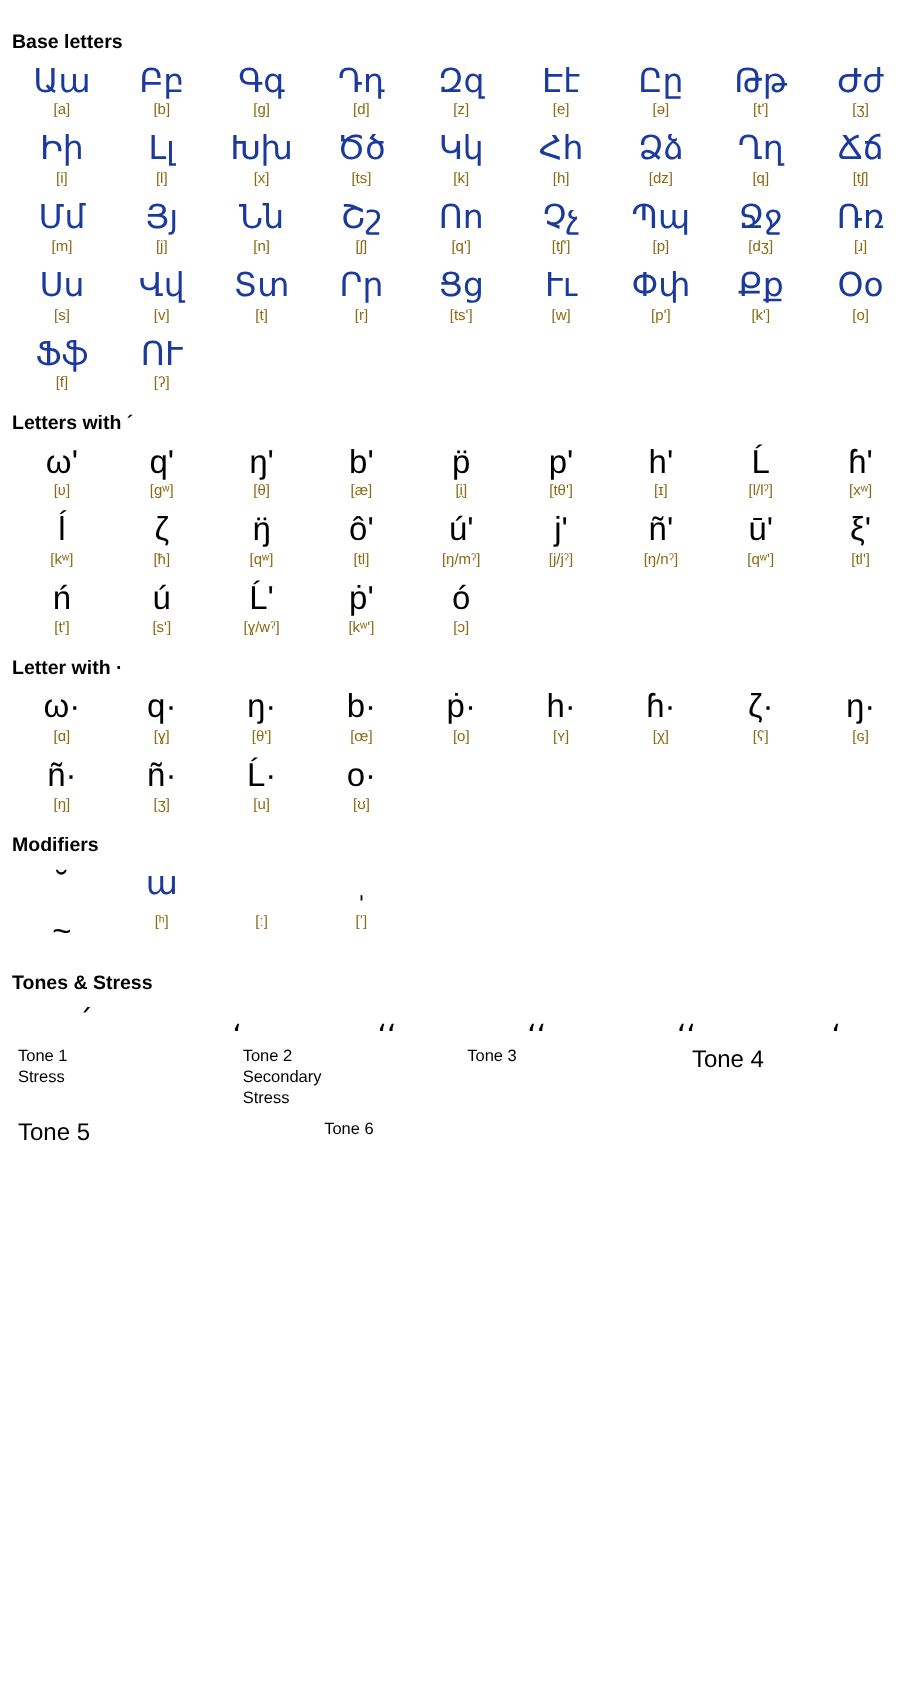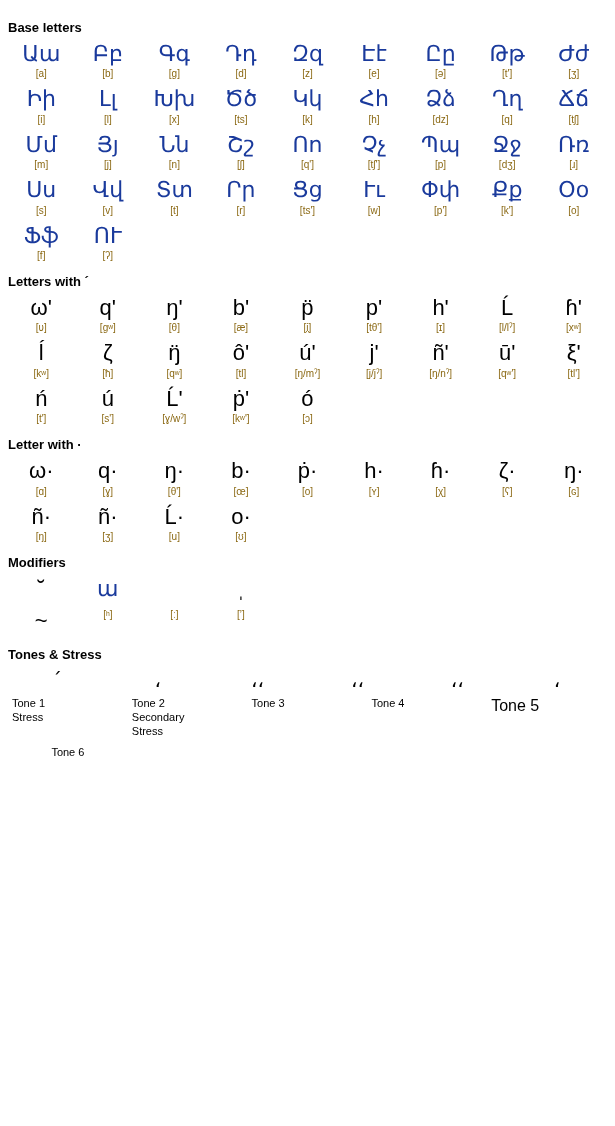--- a/index.html
+++ b/index.html
@@ -439,32 +439,32 @@
       <div class="letter-cell">
         <span style="font-size:20px; color:#000;">،،</span>
       </div>
       <div class="letter-cell">
         <span style="font-size:20px; color:#000;">،،</span>
       </div>
       <div class="letter-cell">
         <span style="font-size:20px; color:#000;">،</span>
       </div>
     </div>
-    <div style="display:grid; grid-template-columns: repeat(5, 1fr); gap: 2px 0;">
+    <div style="display:grid; grid-template-columns: repeat(4, 1fr); gap: 2px 0;">
       <div style="padding: 2px 4px;">
         <div style="font-size:11px; color:#000; line-height:1.3;">Tone 1<br>Stress</div>
       </div>
       <div style="padding: 2px 4px;">
         <div style="font-size:11px; color:#000; line-height:1.3;">Tone 2<br>Secondary<br>Stress</div>
       </div>
       <div style="padding: 2px 4px;">
         <div style="font-size:11px; color:#000; line-height:1.3;">Tone 3</div>
       </div>
       <div style="padding: 2px 4px;">
-        <div style="font-size:11px; color:#000; line-height:1.3;">Tone 4</div>
+        <div style="font-size:16px; color:#000; line-height:1.3;">Tone 4</div>
       </div>
       <div style="padding: 2px 4px;">
         <div style="font-size:16px; color:#000; line-height:1.3;">Tone 5</div>
       </div>
       <div style="padding: 2px 4px;">
         <div style="font-size:11px; color:#000; line-height:1.3;text-align:center;">Tone 6</div>
       </div>
     </div>
   </div>
 

